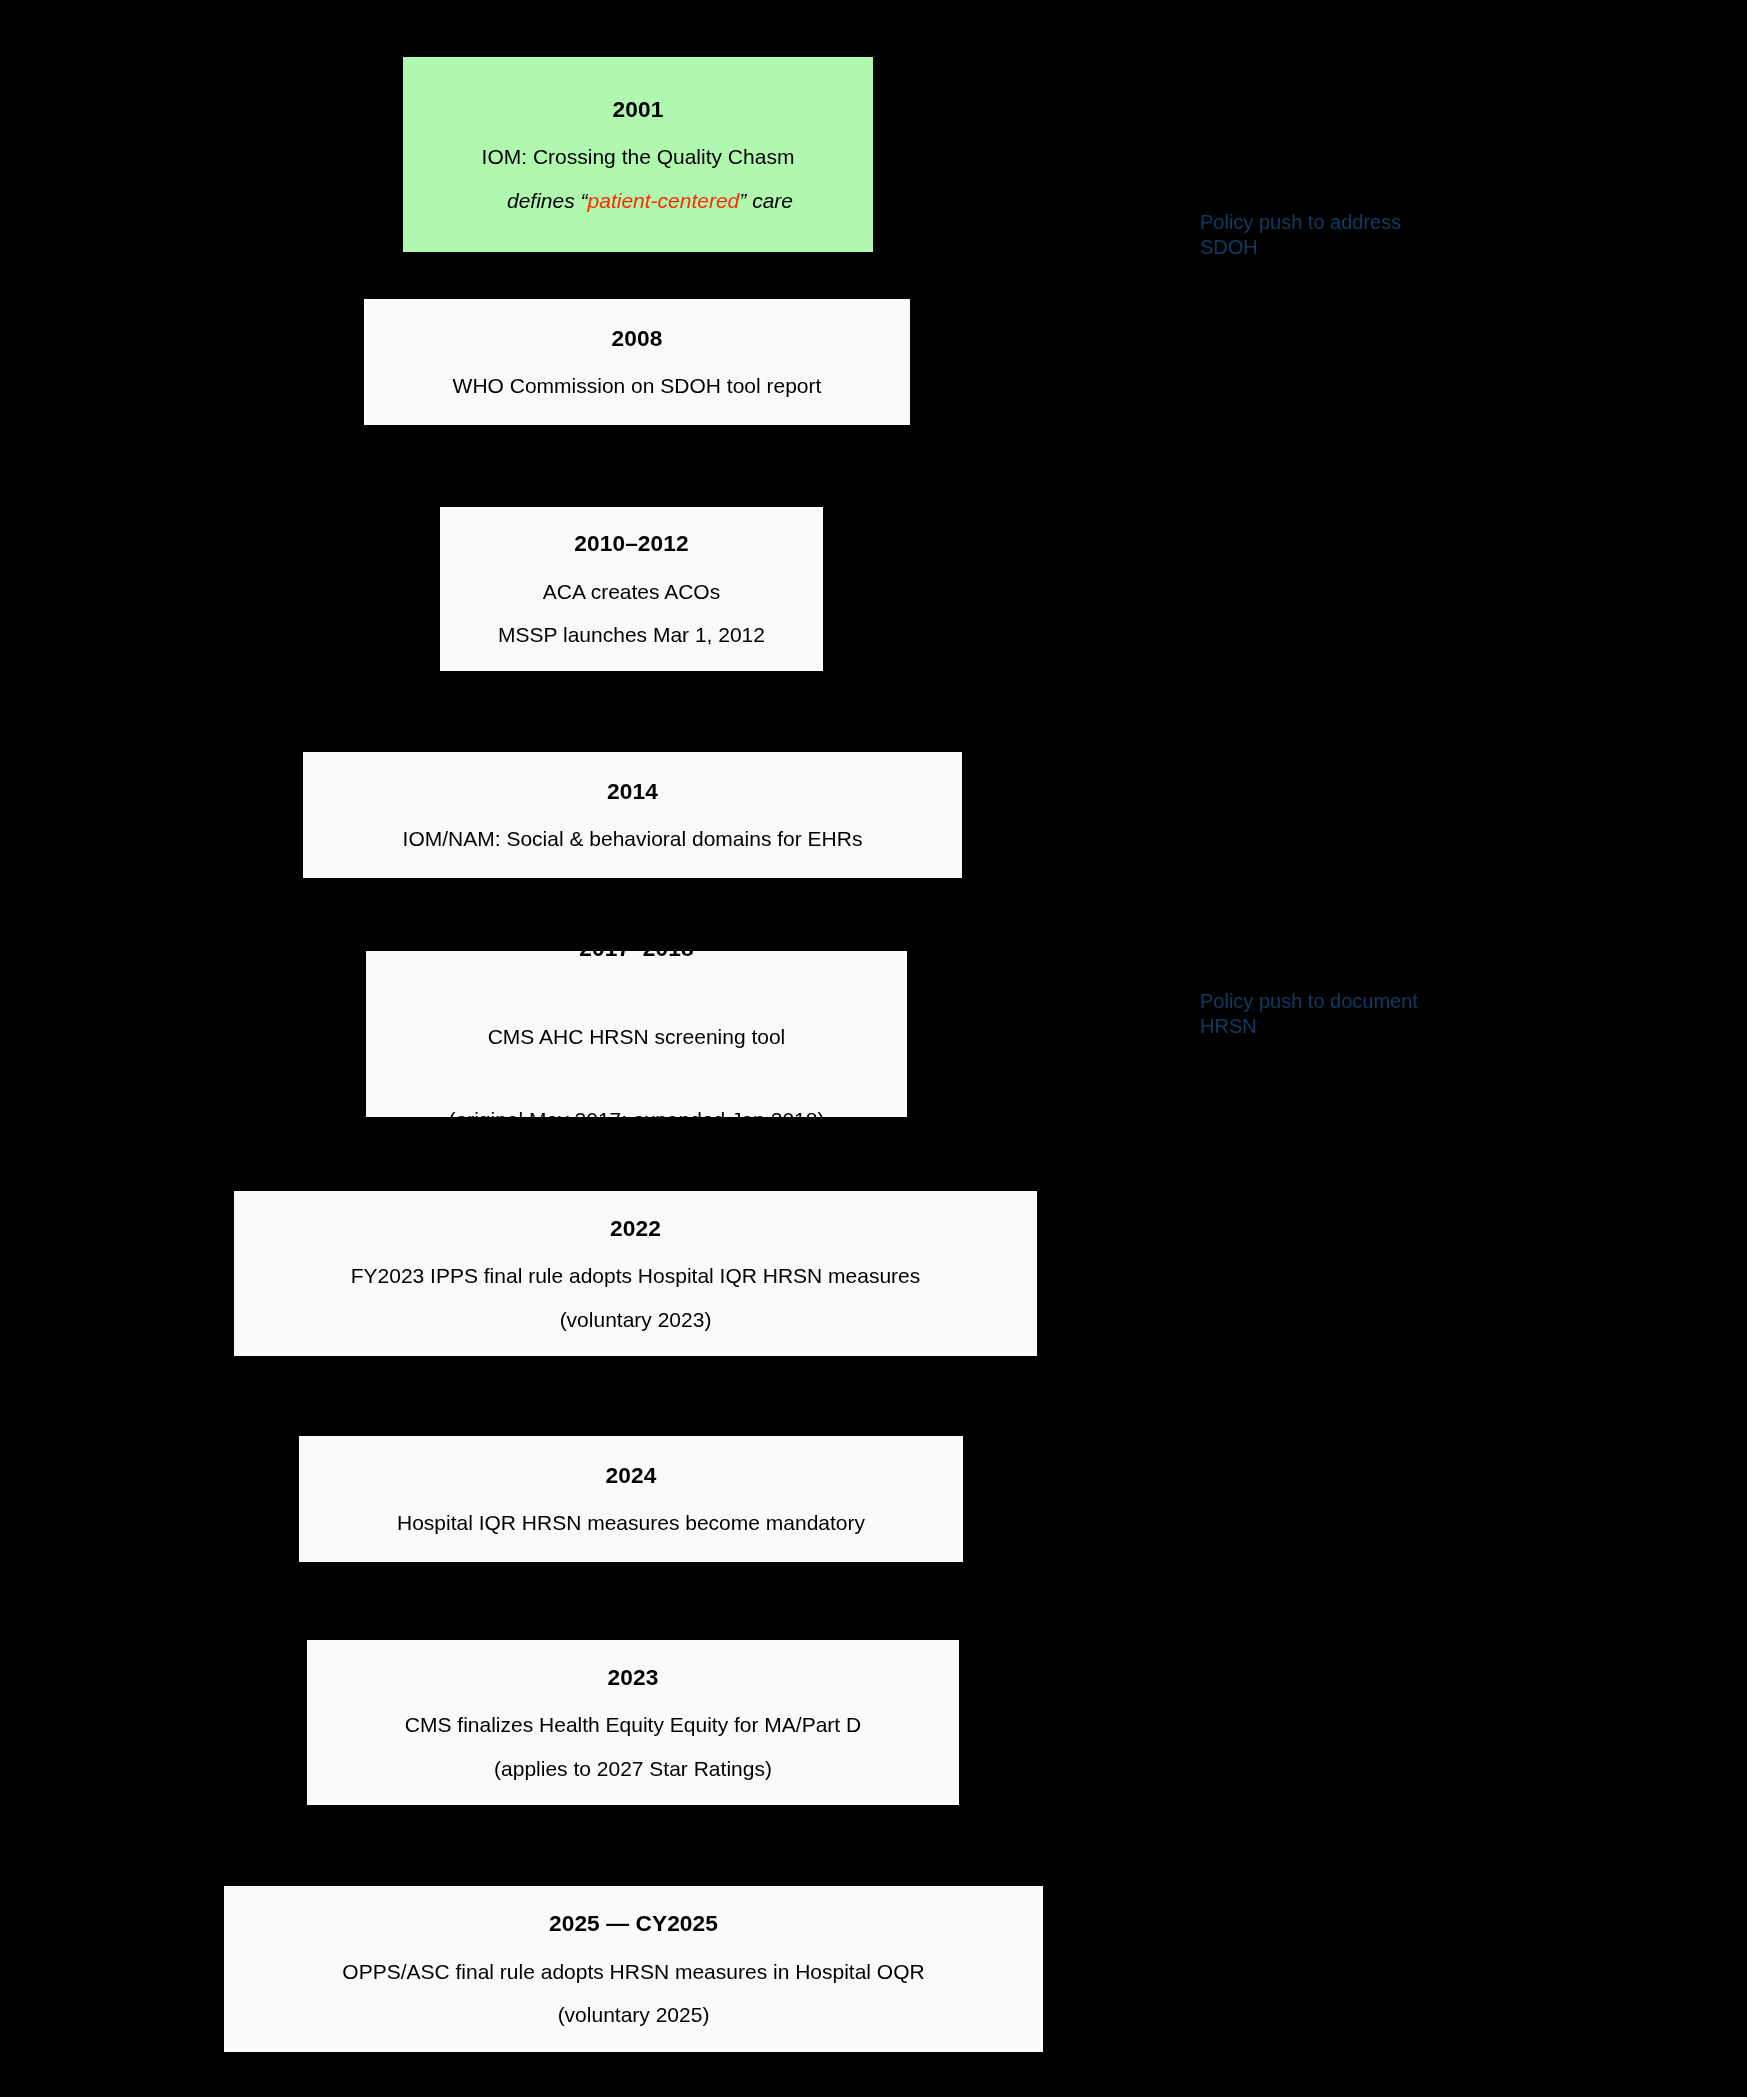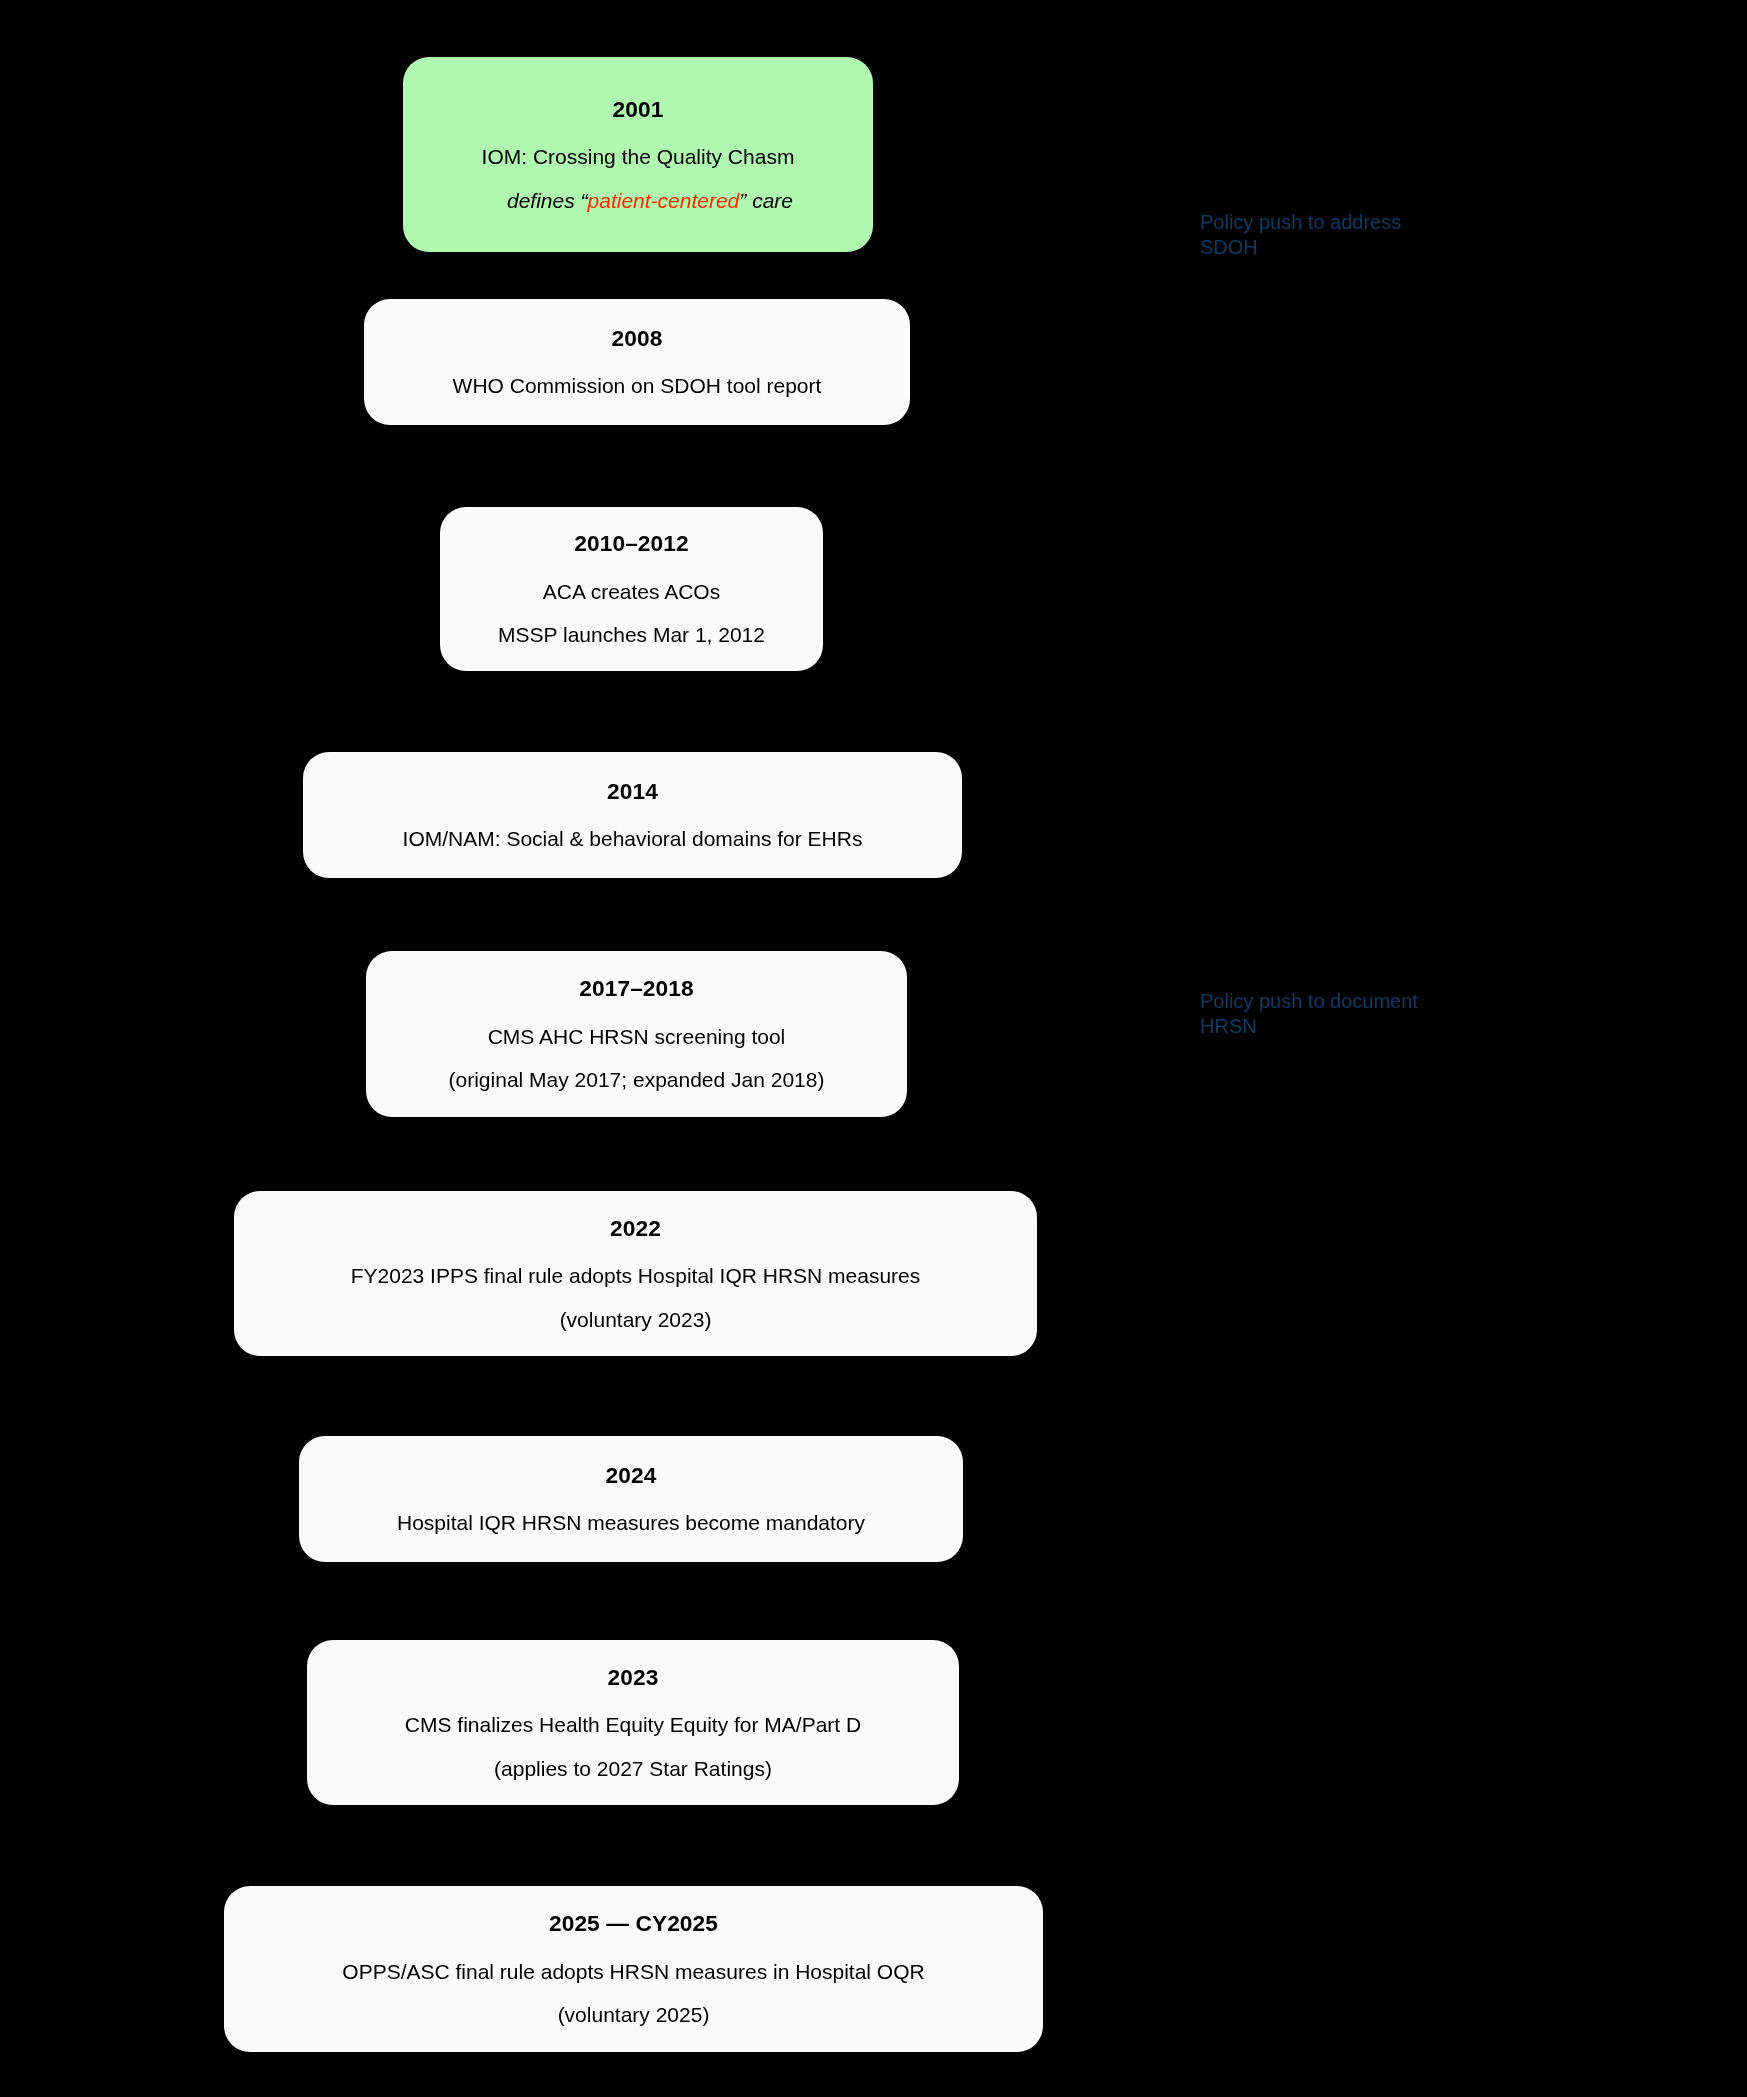--- a/index.html
+++ b/index.html
@@ -27,21 +27,20 @@
     position: absolute;
     background: #fafafa;
     color: #000000;
     display: flex;
     flex-direction: column;
     align-items: center;
     justify-content: center;
     text-align: center;
     padding: 11px 14.3px;
     line-height: 1.55;
-    border-radius: 26px;
   }
 
   .event-card.green  { background: #b0f7b0; }
 
   .card-year {
     font-weight: bold;
     font-size: 22.7px;
     letter-spacing: 0.1px;
     margin-bottom: 14.3px;
     white-space: nowrap;
@@ -91,21 +90,21 @@
     <div class="card-year">2010–2012</div>
     <div class="card-line">ACA creates ACOs</div>
     <div class="card-line">MSSP launches Mar 1, 2012</div>
   </div>
 
   <div class="event-card" style="left:303px; top:752px; width:659px; height:126px;">
     <div class="card-year">2014</div>
     <div class="card-line">IOM/NAM: Social &amp; behavioral domains for EHRs</div>
   </div>
 
-  <div class="event-card" style="left:366px; top:951px; width:541px; height:166px;">
+  <div class="event-card" style="left:366px; top:951px; width:541px; height:166px;gap:40px;">
     <div class="card-year">2017–2018</div>
     <div class="card-line">CMS AHC HRSN screening tool</div>
     <div class="card-line">(original May 2017; expanded Jan 2018)</div>
   </div>
 
   <div class="event-card" style="left:234px; top:1191px; width:803px; height:165px;">
     <div class="card-year">2022</div>
     <div class="card-line">FY2023 IPPS final rule adopts Hospital IQR HRSN measures</div>
     <div class="card-line">(voluntary 2023)</div>
   </div>

